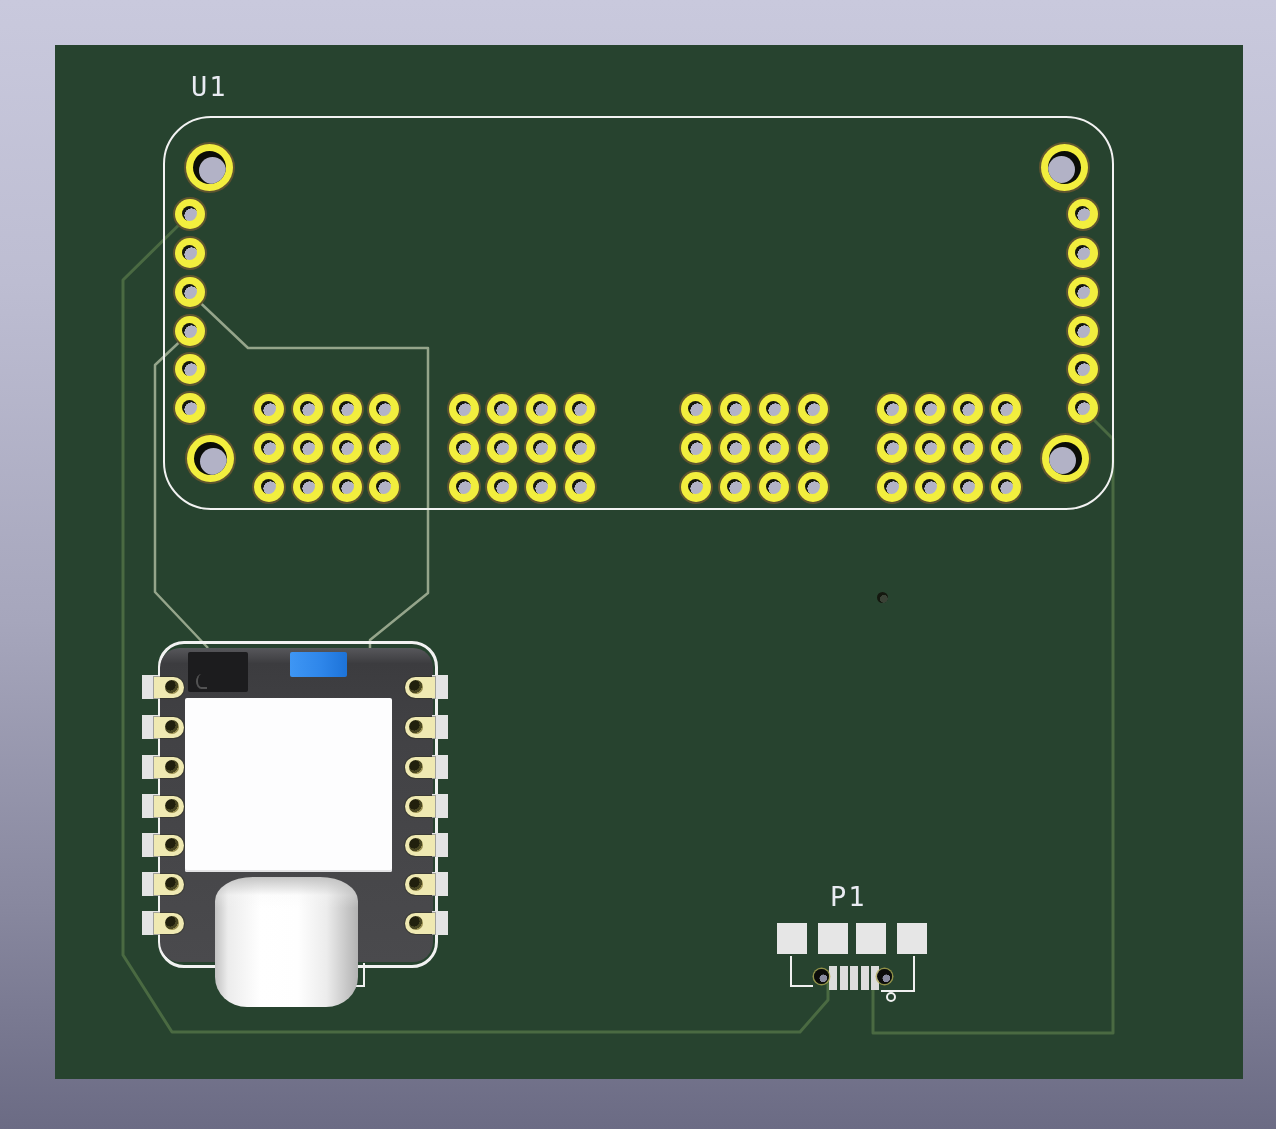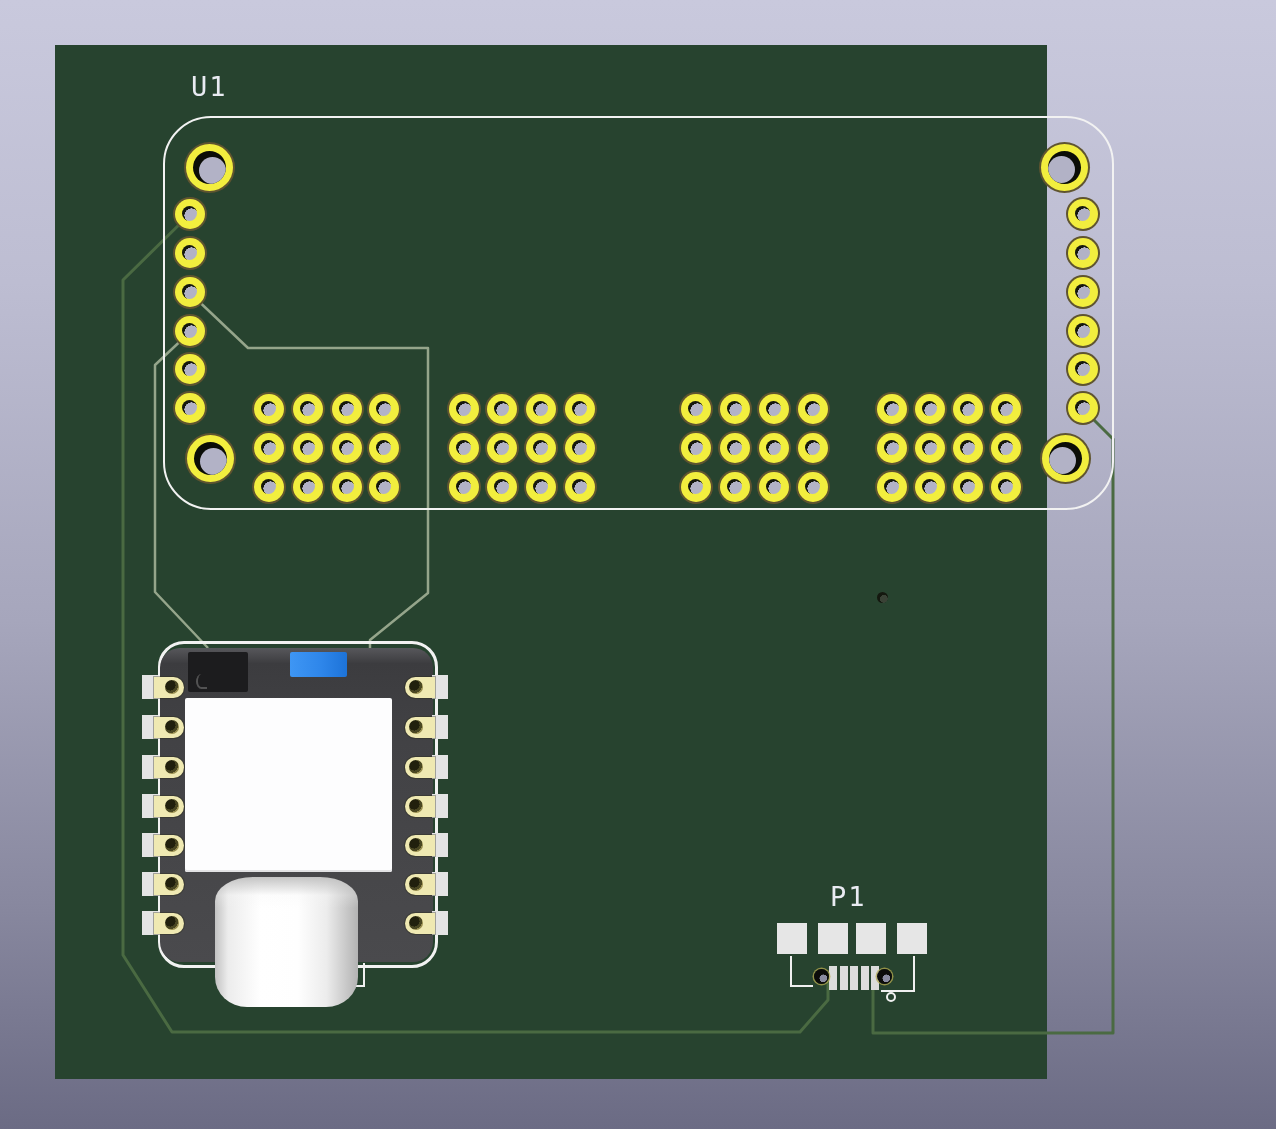--- a/index.html
+++ b/index.html
@@ -1,19 +1,19 @@
 <!DOCTYPE html>
 <html><head>
 <meta charset="utf-8">
 <style>
   html,body{margin:0;padding:0;background:#444;}
   #scene{position:relative;width:1276px;height:1129px;overflow:hidden;
          background:linear-gradient(180deg,#c9c9dd 0%,#bdbdd2 25%,#a6a6bc 55%,#88889f 80%,#6b6b84 100%);
          font-family:"DejaVu Sans Mono","Liberation Mono",monospace;}
-  #board{position:absolute;left:55px;top:45px;width:992px;height:1034px;}
+  #board{position:absolute;left:55px;top:45px;width:1188px;height:1034px;}
   #traces{position:absolute;left:0;top:0;}
   .silk-rect{position:absolute;border:2px solid #f2f2f2;background:transparent;}
   .refdes{position:absolute;color:#e9ebf2;font-size:27px;letter-spacing:2px;line-height:1;}
   .pad{position:absolute;width:30px;height:30px;border-radius:50%;}
   .pad .hole{position:absolute;left:7px;top:7px;width:15px;height:15px;border-radius:50%;}
   .mount{position:absolute;width:47px;height:47px;border-radius:50%;}
   .mount .bore{position:absolute;left:7px;top:7px;width:33px;height:33px;border-radius:50%;overflow:hidden;}
   .mount .glint{position:absolute;width:27px;height:27px;border-radius:50%;}
   .hostpad{position:absolute;width:16px;height:24px;}
   .pinbody{position:absolute;width:30px;height:21px;}

